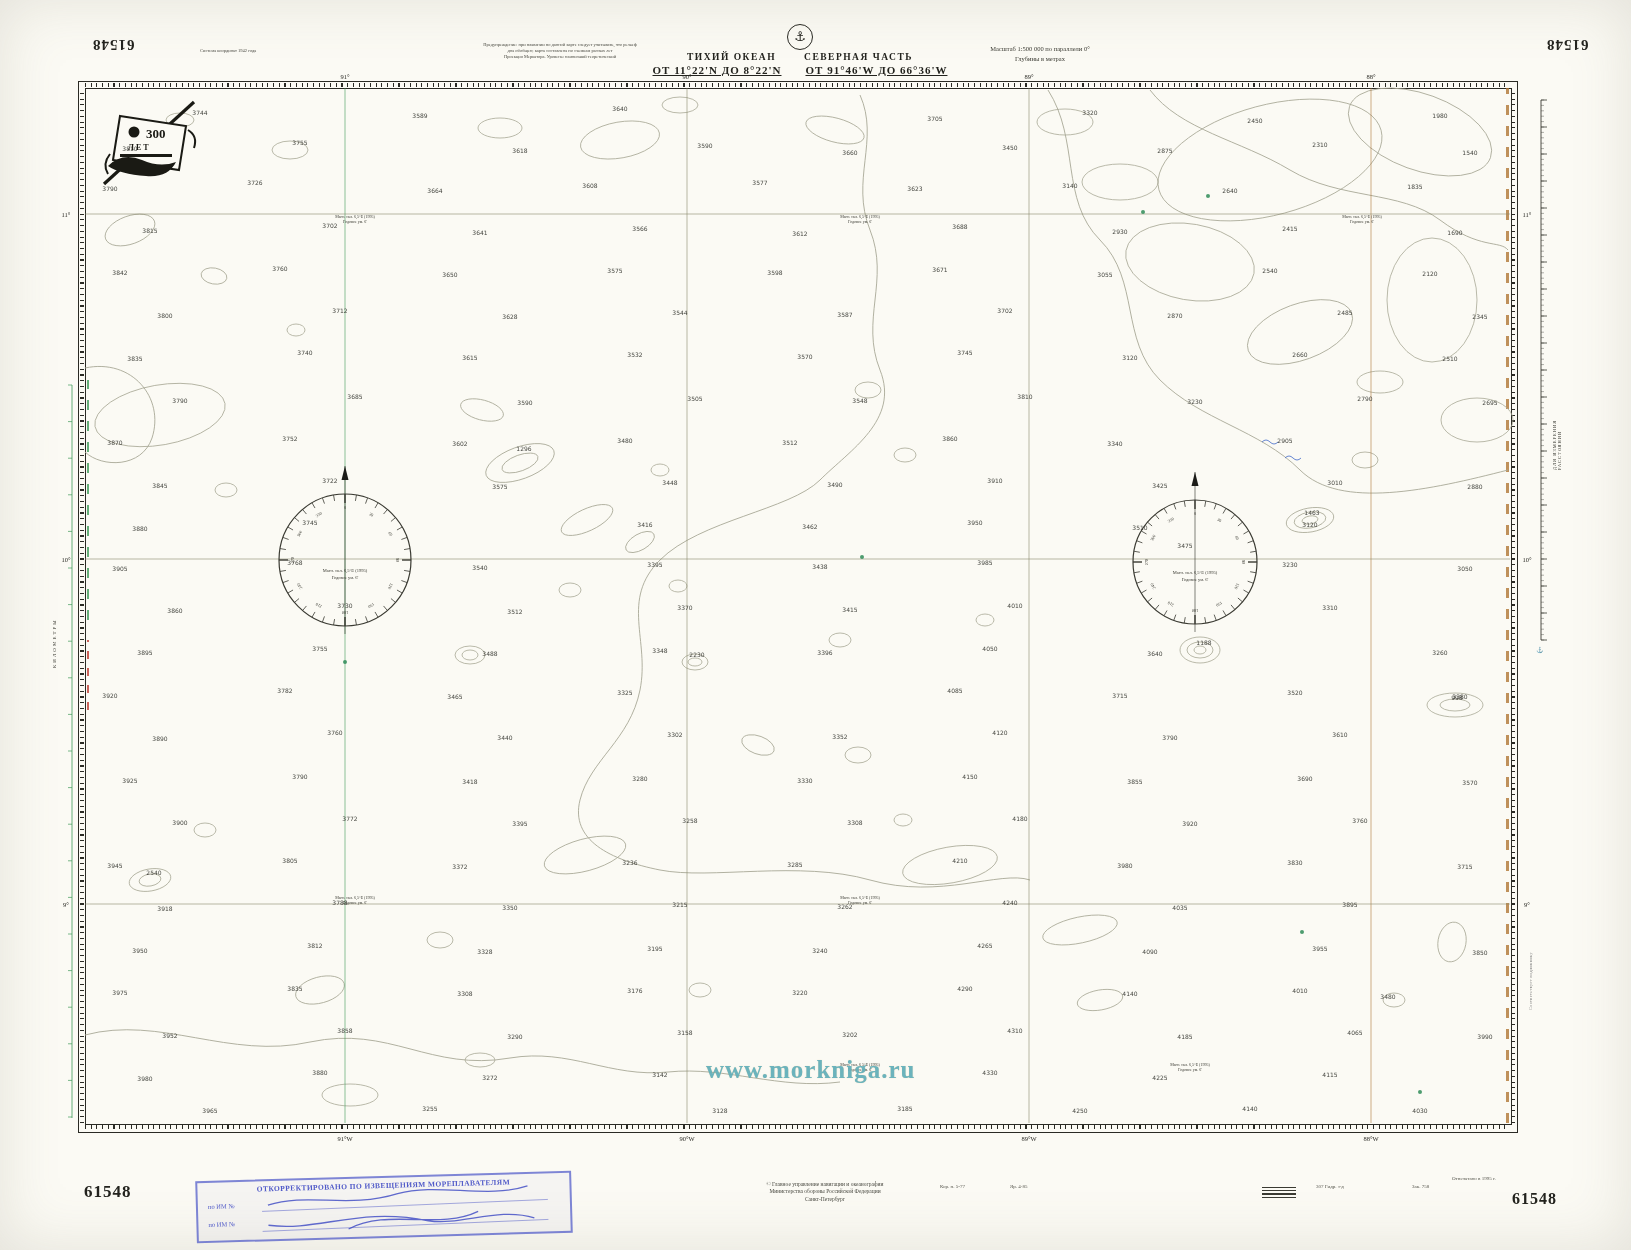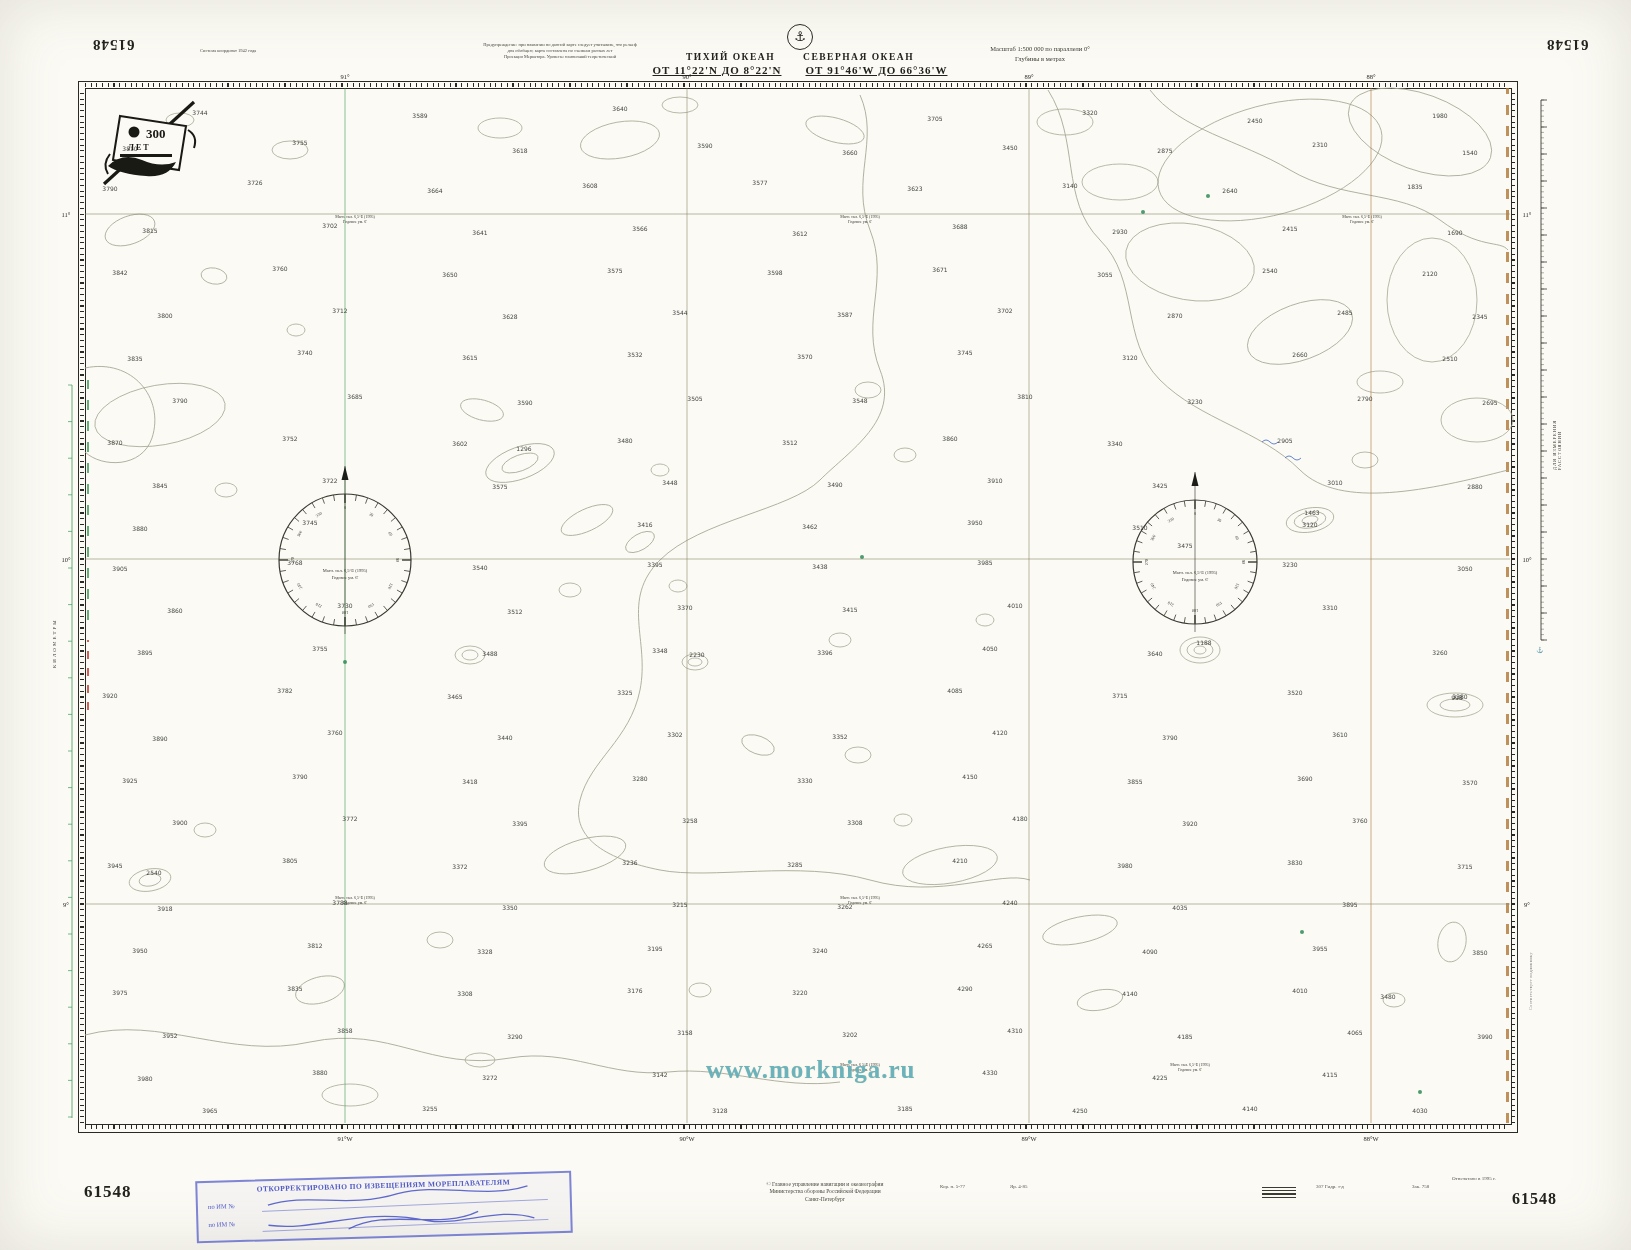--- a/index.html
+++ b/index.html
@@ -57,21 +57,21 @@
   <div class="tiny abs" style="left:200px;top:48px;">Система координат 1942 года</div>
   <div class="tiny abs" style="left:440px;top:42px;width:240px;text-align:center;">
     <div>Предупреждение: при плавании по данной карте следует учитывать, что рельеф</div>
     <div>дна обобщен; карта составлена по съемкам разных лет</div>
     <div>Проекция Меркатора. Уровень: наинизший теоретический</div>
   </div>
 
   <div class="title-wrap">
     <div class="title-emblem">⚓</div>
     <div class="title-l1">
-      <span>ТИХИЙ ОКЕАН</span><span>СЕВЕРНАЯ ОКЕАН</span>
+      <span>ТИХИЙ ОКЕАН</span><span>СЕВЕРНАЯ ЧАСТЬ</span>
     </div>
     <div class="title-l2">
       <span>ОТ 11°22'N ДО 8°22'N</span><span>ОТ 91°46'W ДО 66°36'W</span>
     </div>
   </div>
   <div class="scale-block">
     <div>Масштаб 1:500 000 по параллели 0°</div>
     <div>Глубины в метрах</div>
   </div>
 

